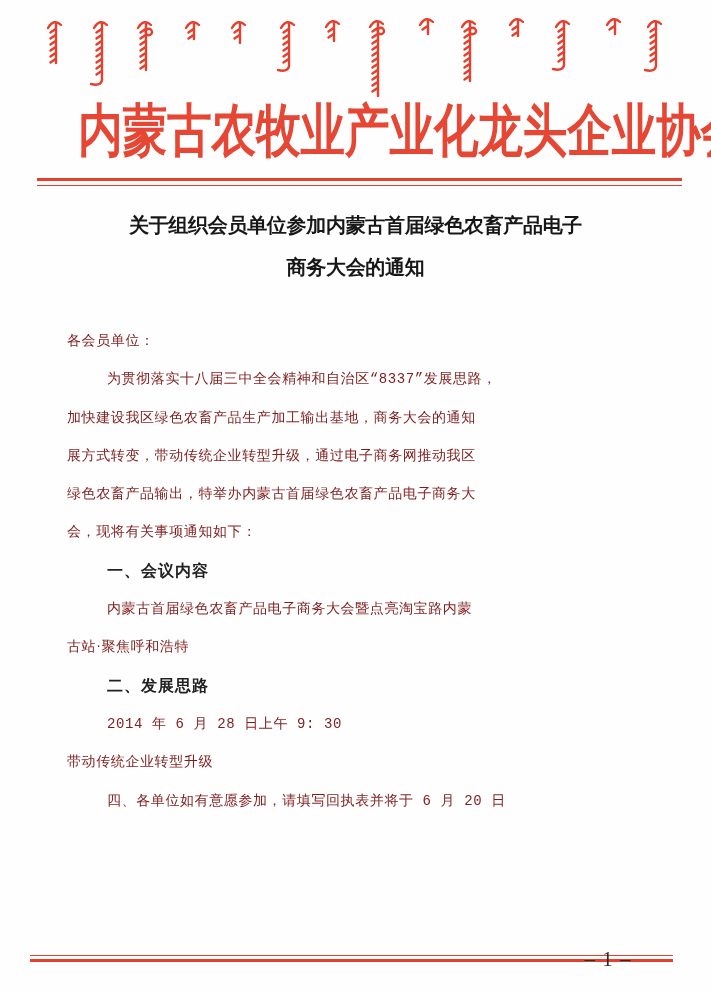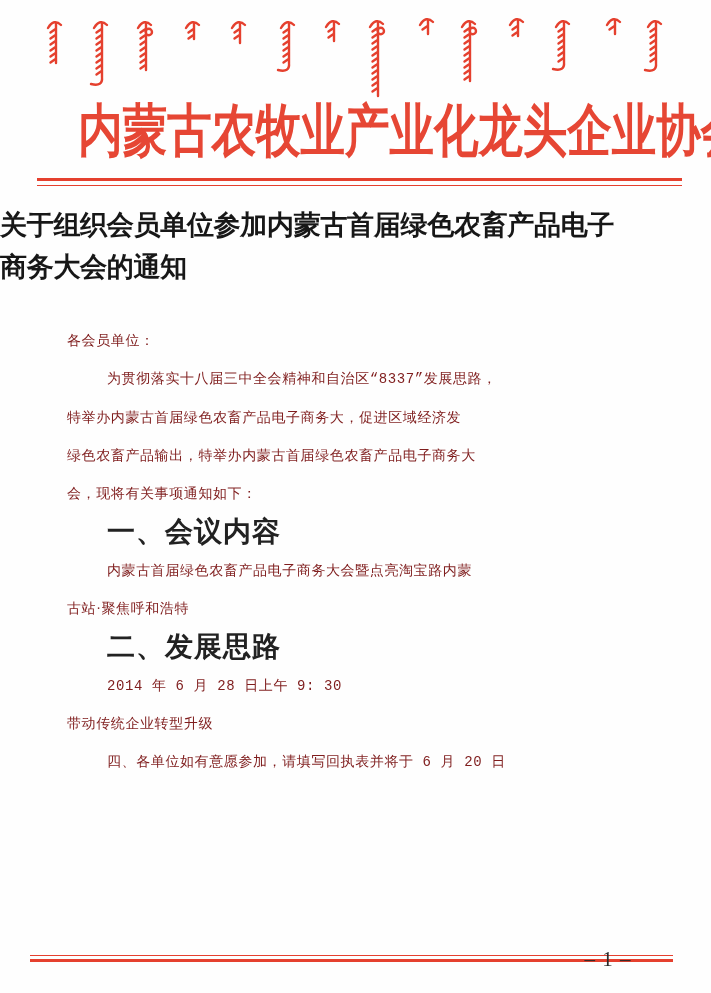--- a/index.html
+++ b/index.html
@@ -36,22 +36,22 @@
   .rule-top-thick  { top: 178px;   left: 37px; right: 29px; height: 3.2px; }
   .rule-top-thin   { top: 184.5px; left: 37px; right: 29px; height: 1.6px; }
   .rule-bot-thin   { top: 955px;   left: 30px; right: 38px; height: 1.4px; }
   .rule-bot-thick  { top: 958.5px; left: 30px; right: 38px; height: 3.4px; }
   
   .doc-title {
     position: absolute;
     top: 204px; left: 0;
     width: 711px;
     margin: 0;
-    text-align: left;
-    font-size: 27px;
+    text-align: center;
+    font-size: 20px;
     line-height: 42px;
     font-weight: bold;
     color: #171717;
     letter-spacing: -0.3px;
     font-family: "Liberation Serif", "DejaVu Serif", serif;
   }
   
   .doc-body {
     position: absolute;
     top: 322px; left: 67px;
@@ -63,21 +63,21 @@
     font-size: 14px;
     letter-spacing: 0.6px;
     color: #7f1d1d;
     white-space: nowrap;
   }
   .body-line.indent { padding-left: 40px; font-family: Liberation Mono, monospace; }
   .body-line.heading {
     font-family: "Liberation Sans", "DejaVu Sans", sans-serif;
     font-weight: 700;
     letter-spacing: 1px;
-    font-size: 28px;
+    font-size: 16px;
     color: #222;
   }
   
   .page-number {
     position: absolute;
     top: 944px;
     left: 572px;
     width: 72px;
     height: 30px;
     line-height: 30px;
@@ -116,21 +116,22 @@
   <div class="rule rule-top-thin" id="rule-top-thin" style="background: rgb(229, 64, 46);"></div>
 
   <h1 class="doc-title">
     <div>关于组织会员单位参加内蒙古首届绿色农畜产品电子</div>
     <div>商务大会的通知</div>
   </h1>
 
   <main class="doc-body" id="doc-body">
       <div class="body-line para">各会员单位：</div>
       <div class="body-line para indent">为贯彻落实十八届三中全会精神和自治区“8337”发展思路，</div>
-      <div class="body-line para">特举办内蒙古首届绿色农畜产品电子商务大，促进区域经济发</div>
+      <div class="body-line para">加快建设我区绿色农畜产品生产加工输出基地，商务大会的通知</div>
+      <div class="body-line para">展方式转变，带动传统企业转型升级，通过电子商务网推动我区</div>
       <div class="body-line para">绿色农畜产品输出，特举办内蒙古首届绿色农畜产品电子商务大</div>
       <div class="body-line para">会，现将有关事项通知如下：</div>
       <div class="body-line heading indent">一、会议内容</div>
       <div class="body-line para indent">内蒙古首届绿色农畜产品电子商务大会暨点亮淘宝路内蒙</div>
       <div class="body-line para">古站·聚焦呼和浩特</div>
       <div class="body-line heading indent">二、发展思路</div>
       <div class="body-line para indent">2014 年 6 月 28 日上午 9: 30</div>
       <div class="body-line para">带动传统企业转型升级</div>
       <div class="body-line para indent">四、各单位如有意愿参加，请填写回执表并将于 6 月 20 日</div>
     </main>

